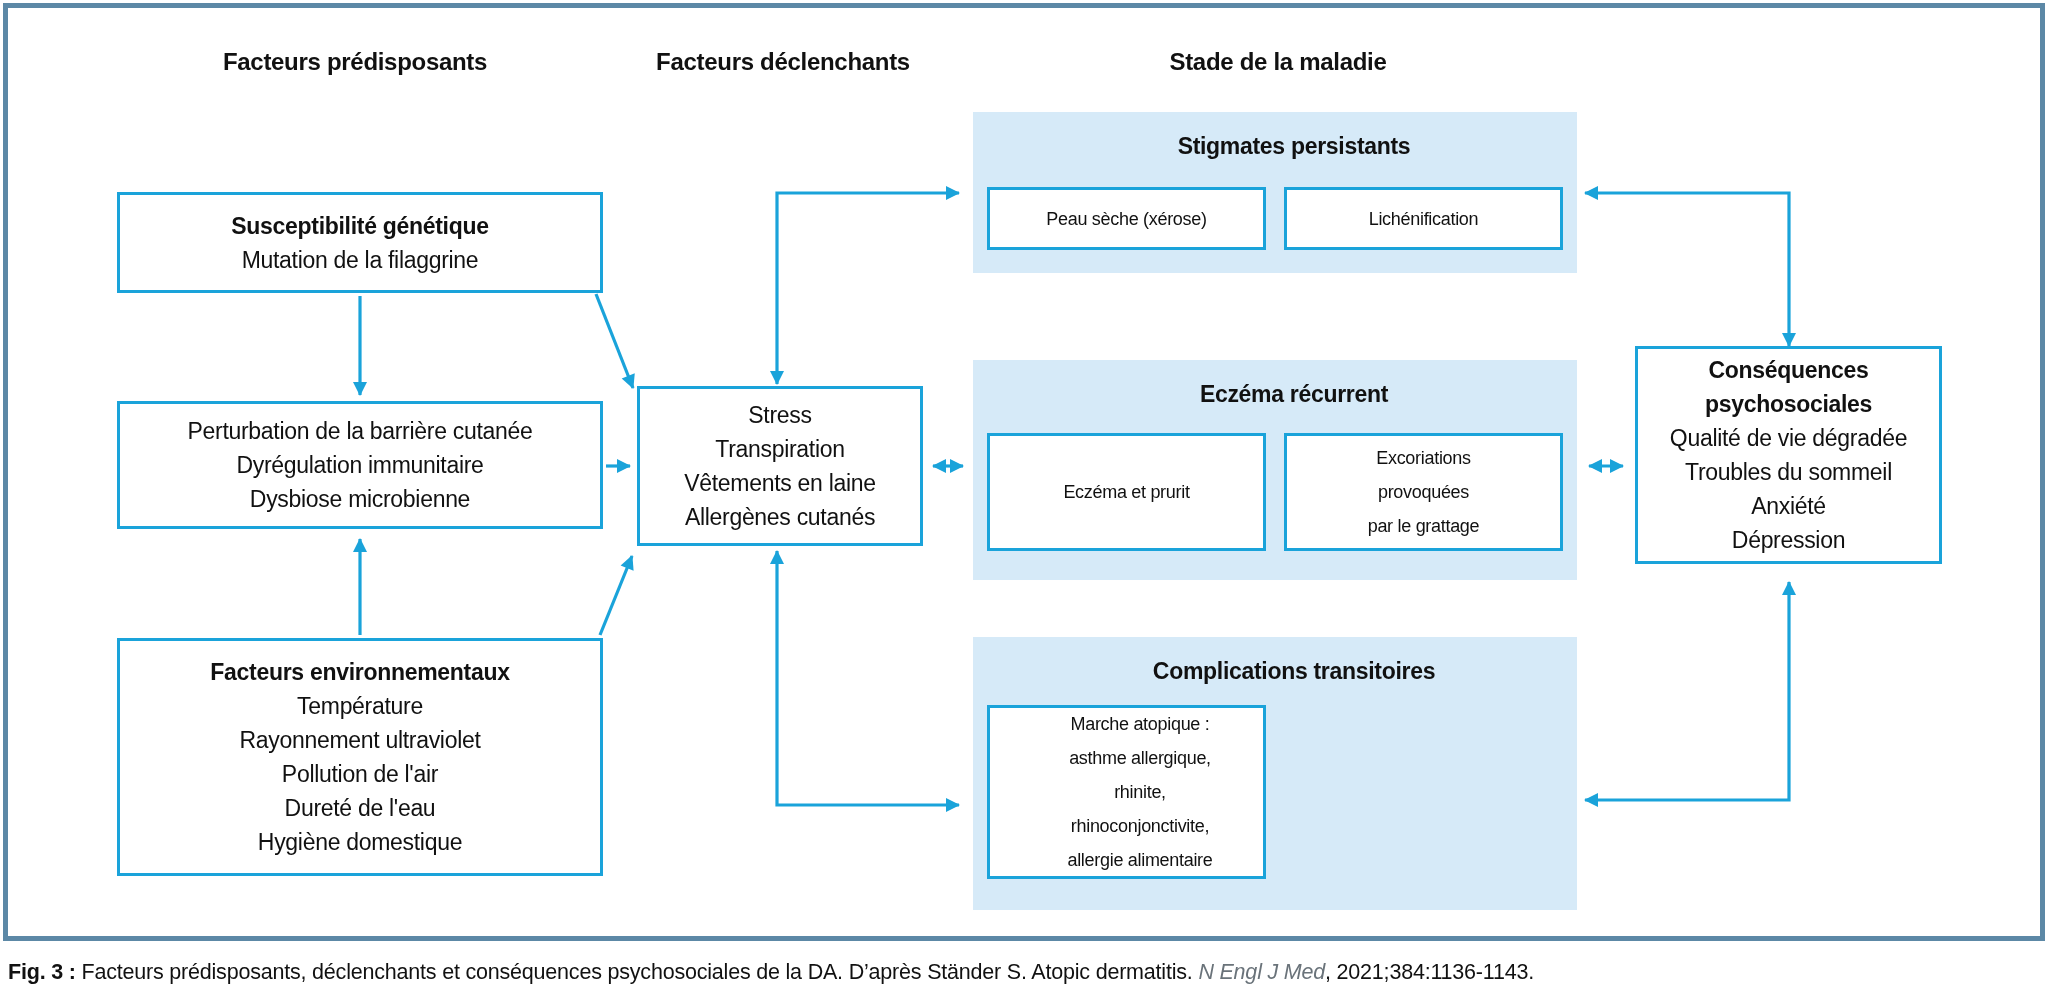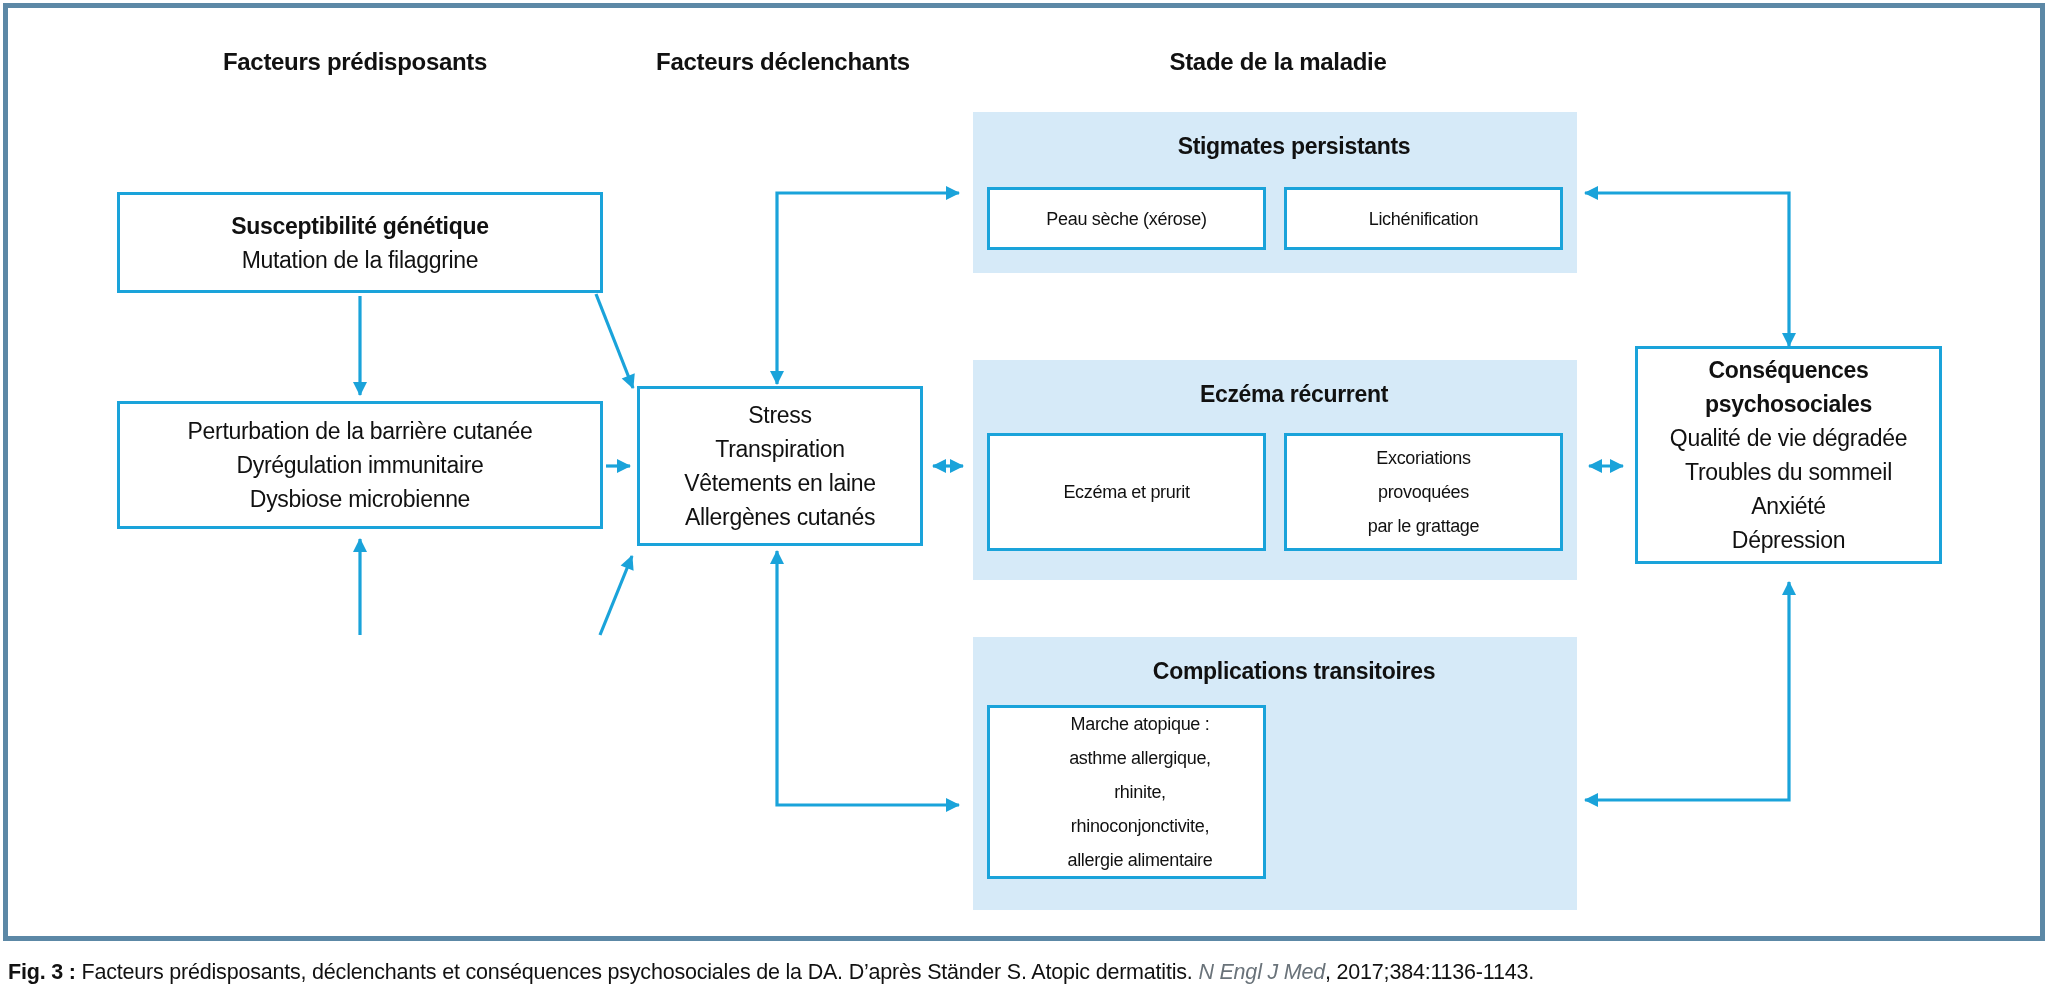--- a/index.html
+++ b/index.html
@@ -72,20 +72,28 @@
       <div class="bt">Susceptibilité génétique</div>
       <div class="bl">Mutation de la filaggrine</div>
     </div>
 
     <div class="wbox" style="left:109px;top:393px;width:486px;height:128px">
       <div class="bl">Perturbation de la barrière cutanée
 Dyrégulation immunitaire
 Dysbiose microbienne</div>
     </div>
 
+    <div class="wbox" style="left:109px;top:630px;width:486px;height:238px">
+      <div class="bt">Facteurs environnementaux</div>
+      <div class="bl">Température
+Rayonnement ultraviolet
+Pollution de l'air
+Dureté de l'eau
+Hygiène domestique</div>
+    </div>
 
     <div class="wbox" style="left:629px;top:378px;width:286px;height:160px">
       <div class="bl">Stress
 Transpiration
 Vêtements en laine
 Allergènes cutanés</div>
     </div>
 
     <div class="panel p1" style="top:104px;height:161px">
       <div class="ptitle">Stigmates persistants</div>
@@ -121,15 +129,15 @@
 psychosociales</div>
       <div class="bl">Qualité de vie dégradée
 Troubles du sommeil
 Anxiété
 Dépression</div>
     </div>
 
   </div>
 
   <div class="caption">
-    <span class="cap-b">Fig. 3 :</span><span> Facteurs prédisposants, déclenchants et conséquences psychosociales de la DA. D’après Ständer S. Atopic dermatitis. </span><span class="cap-i">N Engl J Med</span><span>, 2017;384:1136-1143.</span>
+    <span class="cap-b">Fig. 3 :</span><span> Facteurs prédisposants, déclenchants et conséquences psychosociales de la DA. D’après Ständer S. Atopic dermatitis. </span><span class="cap-i">N Engl J Med</span><span>, 2021;384:1136-1143.</span>
   </div>
 </div>
 
 </body></html>

